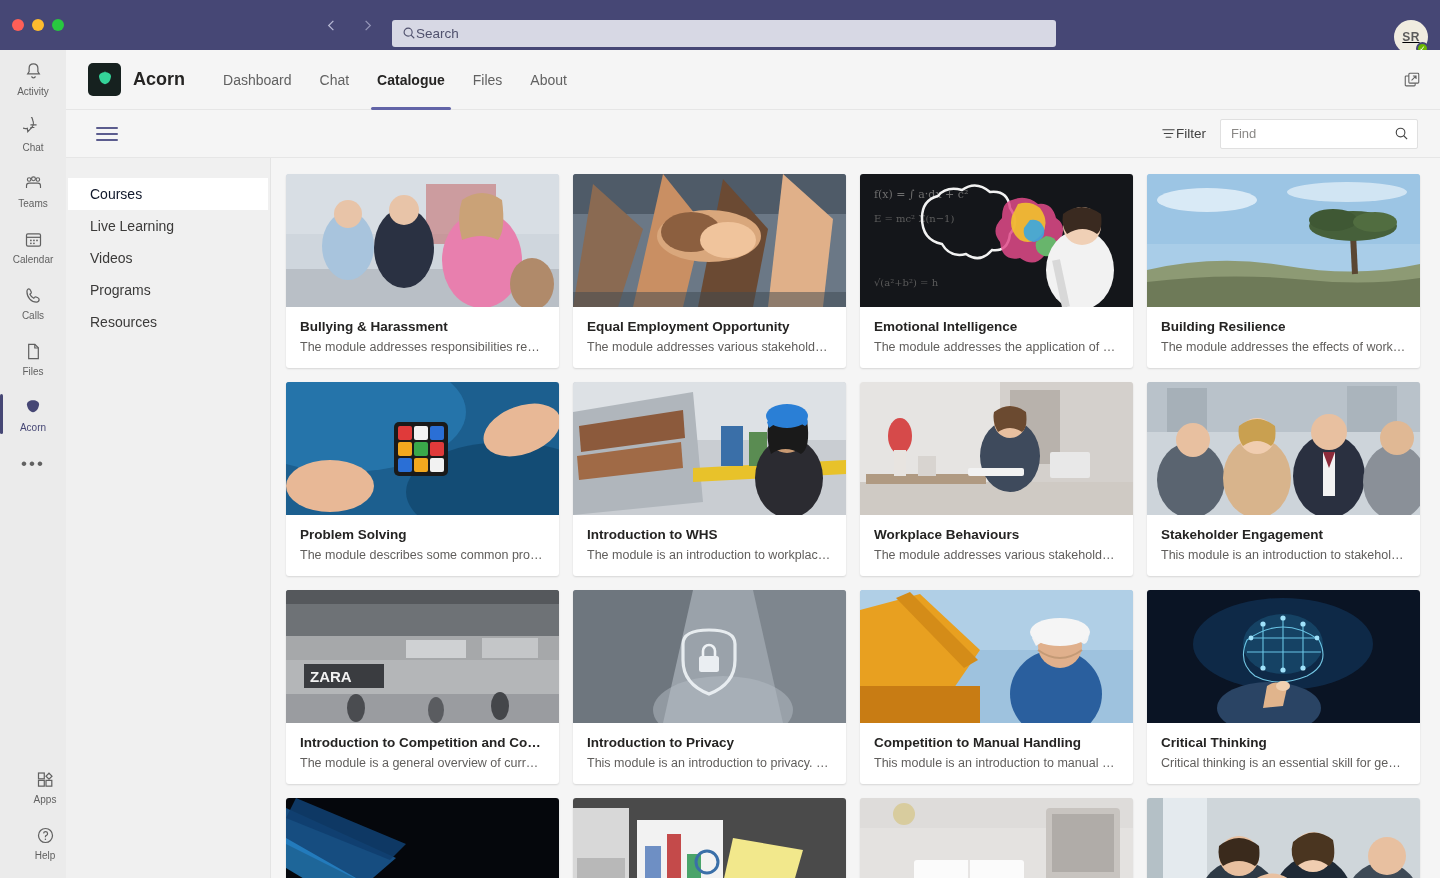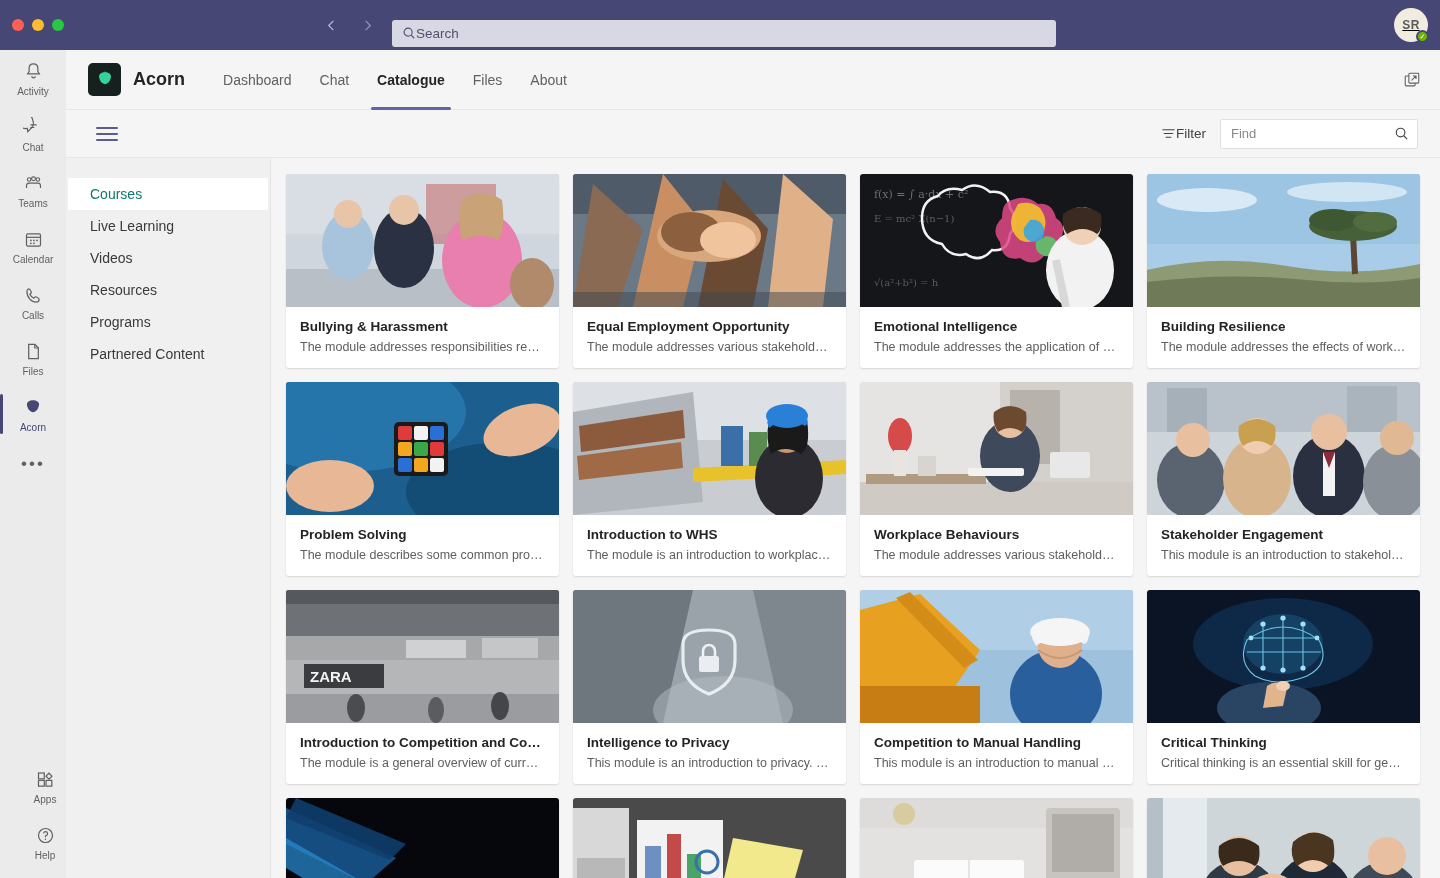--- a/index.html
+++ b/index.html
@@ -37,21 +37,21 @@
     width: 664px; height: 27px;
     background: #d7d8e4;
     border-radius: 3px;
     display: flex; align-items: center;
     padding: 0 10px;  margin-top: 16px;
   }
   .searchbar .sicon { width: 14px; height: 14px; flex: 0 0 auto; }
   .searchbar .stext { color: #50516d; font-size: 13.5px; }
 
   .avatar-wrap {
-    position: absolute; right: 12px; top: 8px;
+    position: absolute; right: 12px; top: 20px;
     width: 34px; height: 34px; text-decoration: underline;
   }
   .avatar {
     width: 34px; height: 34px; border-radius: 50%;
     background: #f0ece0; color: #5b5b5b;
     font-size: 12px; font-weight: bold;
     display: flex; align-items: center; justify-content: center;
     letter-spacing: .3px;
   }
   .presence {
@@ -167,21 +167,21 @@
     width: 205px; height: 720px;
     background: #f0f0f0;
     border-right: 1px solid #e4e4e4;
     padding-top: 20px;
   }
   .nav-item {
     height: 32px; display: flex; align-items: center;
     padding-left: 22px; font-size: 14px; color: #3b3a39;
     cursor: pointer; margin: 0 2px;
   }
-  .nav-item.active { background: #ffffff; color: #0f766e; }
+  .nav-item.active { background: #ffffff; color: #0f172a; }
 
   
   .content {
     position: absolute; left: 271px; top: 158px;
     width: 1169px; height: 720px;
     background: #f5f5f5;
     overflow: hidden;
     padding: 16px 0 0 15px;
   }
   .grid {
@@ -393,23 +393,22 @@
         <path d="M10.4 10.4 L14 14" stroke="#444" stroke-width="1.2" fill="none"></path>
       </svg>
     </div>
   </div>
 </div>
 
 <div class="leftnav">
   <div class="nav-item active">Courses</div>
   <div class="nav-item">Live Learning</div>
   <div class="nav-item">Videos</div>
+  <div class="nav-item">Programs</div>
   <div class="nav-item">Resources</div>
-  <div class="nav-item">Programs</div>
-  <div class="nav-item">Partnered Content</div>
 </div>
 
 <div class="content">
   <div class="grid">
 
     <div class="card">
       <div class="card-thumb">
         <svg viewBox="0 0 273 133" preserveAspectRatio="none">
           <rect width="273" height="133" fill="#cfd6dd"></rect>
           <rect x="0" y="0" width="273" height="60" fill="#d8dee4"></rect>
@@ -630,21 +629,21 @@
           <rect width="273" height="133" fill="#9aa2aa"></rect>
           <path d="M0 0 L120 0 L90 133 L0 133 Z" fill="#6e767e"></path>
           <path d="M180 0 L273 0 L273 133 L210 133 Z" fill="#7e868e"></path>
           <ellipse cx="150" cy="120" rx="70" ry="34" fill="#b4bcc4" opacity=".5"></ellipse>
           <path d="M136 40 q26 0 26 14 v16 q0 24-26 34 -26-10-26-34 v-16 q0-14 26-14z" fill="none" stroke="#eef2f5" stroke-width="3.2" opacity=".92"></path>
           <rect x="126" y="66" width="20" height="16" rx="2.5" fill="#eef2f5" opacity=".95"></rect>
           <path d="M130 66 v-5 a6 6 0 0 1 12 0 v5" fill="none" stroke="#eef2f5" stroke-width="2.6"></path>
         </svg>
       </div>
       <div class="card-body">
-        <div class="card-title">Intelligence to Privacy</div>
+        <div class="card-title">Introduction to Privacy</div>
         <div class="card-desc">This module is an introduction to privacy. It will…</div>
       </div>
     </div>
 
     <div class="card">
       <div class="card-thumb">
         <svg viewBox="0 0 273 133" preserveAspectRatio="none">
           <rect width="273" height="133" fill="#9ec2de"></rect>
           <rect width="273" height="60" fill="#b0cfe6"></rect>
           <path d="M0 20 L60 4 L120 60 L70 133 L0 133 Z" fill="#e8a020"></path>

